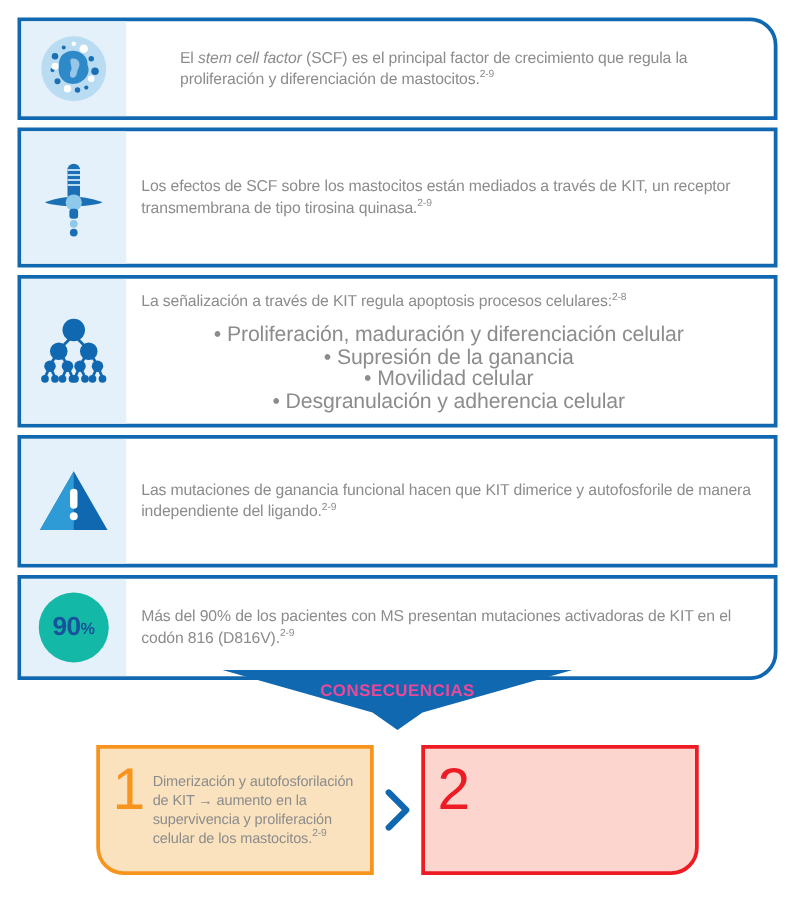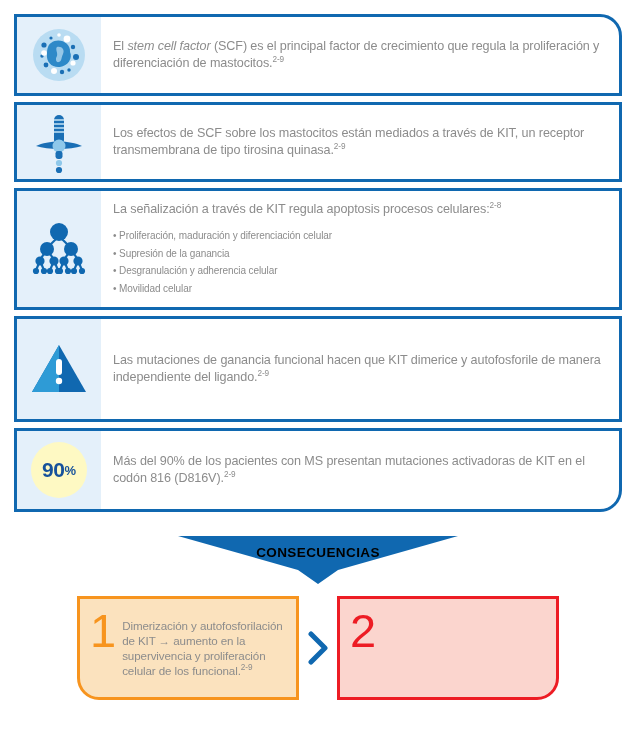--- a/index.html
+++ b/index.html
@@ -38,56 +38,57 @@
   .body-text{
     color:#8C8C8C;
     font-size:12.6px;
     line-height:17px;
     letter-spacing:-0.1px;
   }
   .body-text em{font-style:italic;}
   sup{font-size:8.2px;vertical-align:super;line-height:0;}
   .bullets{margin:9px 0 0 0;padding:0;list-style:none;}
   .bullets li{
-    color:#8C8C8C;font-size:10px;line-height:17.5px;
+    color:#8C8C8C;font-size:17px;line-height:17.5px;
     letter-spacing:-0.1px;
+    text-align:center;
   }
   .bullets li::before{content:"• ";color:#8C8C8C;}
 
   
-  .c1{height:82px;}
-  .c2{height:80px;}
+  .c1{height:82px;gap:31px;}
+  .c2{height:112px;}
   .c3{height:122px;}
   .c4{height:106px;}
   .c5{height:84px;}
 
   
   .ic{display:block;}
   .pct-circle{
     width:56px;height:56px;border-radius:50%;
-    background:#fef9c3;
+    background:#14b8a6;
     display:flex;align-items:center;justify-content:center;
   }
   .pct-num{
     color:#17529B;font-weight:bold;font-size:21px;letter-spacing:-0.5px;
   }
   .pct-sign{color:#17529B;font-weight:bold;font-size:13px;}
 
   
   .banner-wrap{
     position:absolute;left:0;right:0;top:536px;
     display:flex;justify-content:center;
   }
   .banner{
     position:relative;width:280px;height:48px;
   }
   .banner svg{display:block;}
   .banner-label{
     position:absolute;left:0;right:0;top:9px;
-    text-align:center;color:#000000;
+    text-align:center;color:#ec4899;
     font-weight:bold;font-size:13.5px;letter-spacing:0.4px;
   }
 
   
   .cons{
     position:absolute;top:596px;left:0;right:0;
     display:flex;align-items:flex-start;justify-content:center;
   }
   .cbox{
     position:relative;box-sizing:border-box;
@@ -222,22 +223,22 @@
           </svg>
         </span>
       </div>
       <div class="txt-cell">
         <div class="body-text">
           <span>La señalización a través de KIT regula apoptosis procesos celulares:</span><sup>2-8</sup>
         </div>
         <ul class="bullets">
           <li>Proliferación, maduración y diferenciación celular</li>
           <li>Supresión de la ganancia</li>
+          <li>Movilidad celular</li>
           <li>Desgranulación y adherencia celular</li>
-          <li>Movilidad celular</li>
         </ul>
       </div>
     </div>
 
     <div class="card c4">
       <div class="icon-cell">
         <span>
           <svg class="ic" width="60" height="54" viewBox="0 0 60 54">
             <path d="M30 3 L57 50 L3 50 Z" fill="#1068B0"></path>
             <path d="M30 3 L30 50 L3 50 Z" fill="#2E9BD6"></path>
@@ -276,21 +277,21 @@
       </svg>
       <div class="banner-label">CONSECUENCIAS</div>
     </div>
   </div>
 
   <div class="cons">
 
     <div class="cbox box-orange">
       <div class="num">1</div>
       <div class="ctext">
-        <span>Dimerización y autofosforilación de KIT → aumento en la supervivencia y proliferación celular de los funcional.</span><sup>2-9</sup>
+        <span>Dimerización y autofosforilación de KIT → aumento en la supervivencia y proliferación celular de los mastocitos.</span><sup>2-9</sup>
       </div>
     </div>
 
     <div class="chev">
       <svg width="22" height="34" viewBox="0 0 22 34">
         <path d="M4 3 L18 17 L4 31" stroke="#1068B0" stroke-width="5" fill="none" stroke-linecap="round" stroke-linejoin="round"></path>
       </svg>
     </div>
 
     <div class="cbox box-red">

